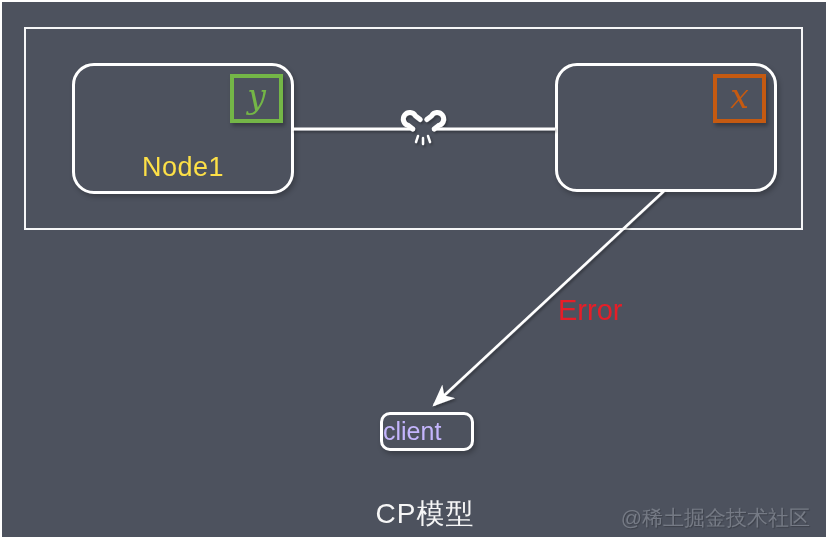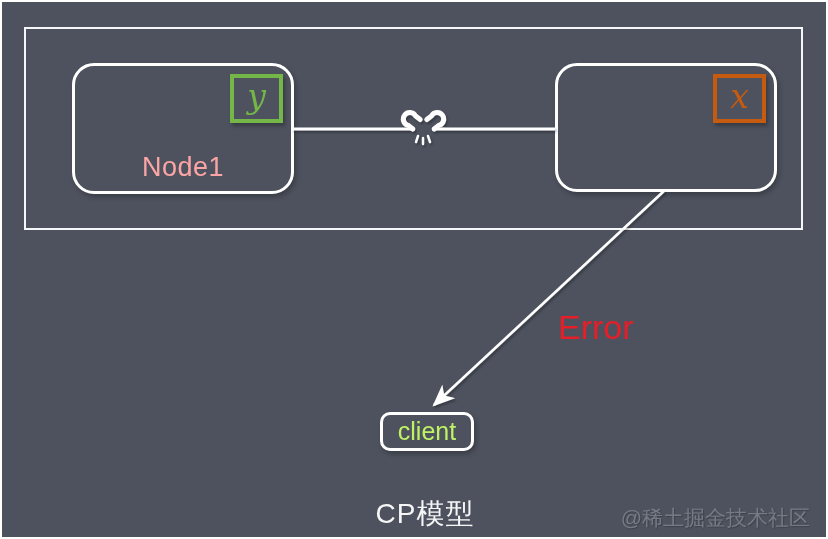--- a/index.html
+++ b/index.html
@@ -29,21 +29,21 @@
     position:absolute;
     border:3px solid var(--stroke);
     border-radius:22px;
     box-shadow:2px 3px 5px rgba(0,0,0,0.25);
   }
   .node-1{left:46px;top:34px;width:222px;height:131px;}
   .node-2{left:529px;top:34px;width:222px;height:129px;}
   .node-label{
     position:absolute;left:0;right:0;bottom:8px;
     text-align:center;
-    color:#fca5a5;font-size:27px;font-weight:400;letter-spacing:0.5px;margin-top:36px;
+    color:#fde047;font-size:27px;font-weight:400;letter-spacing:0.5px;margin-top:36px;
   }
   .value-box{
     position:absolute;top:8px;right:8px;
     width:53px;height:49px;
     display:flex;align-items:center;justify-content:center;
     box-shadow:2px 3px 4px rgba(0,0,0,0.3);
     background:transparent;
   }
   .value-box.green{border:4px solid var(--green);}
   .value-box.orange{border:4px solid var(--orange);}
@@ -57,29 +57,29 @@
   .overlay{
     position:absolute;left:0;top:0;width:828px;height:539px;
     z-index:3;pointer-events:none;
   }
   .conn{stroke:var(--stroke);stroke-width:3;}
   .arrow-line{stroke:var(--stroke);stroke-width:2.6;}
   .arrowhead{fill:var(--stroke);}
   .chain{stroke:var(--stroke);stroke-width:5;fill:none;stroke-linecap:round;}
   .debris{stroke:var(--stroke);stroke-width:2.4;stroke-linecap:round;}
   .error-label{
-    position:absolute;left:556px;top:306px;
-    color:var(--red);font-size:34px;font-weight:400;
+    position:absolute;left:556px;top:292px;
+    color:var(--red);font-size:29px;font-weight:400;
     z-index:2;
   }
   .client-box{
     position:absolute;left:378px;top:410px;width:94px;height:39px;
     border:3px solid var(--stroke);border-radius:10px;
-    display:flex;align-items:center;justify-content:center;
-    color:#bef264;font-size:25px;
+    display:flex;align-items:center;justify-content:flex-start;
+    color:#c4b5fd;font-size:25px;
     box-shadow:2px 3px 5px rgba(0,0,0,0.25);
     z-index:2;
   }
   .diagram-title{
     position:absolute;left:423px;top:493px;transform:translateX(-50%);
     color:#f6f6f6;font-size:28px;letter-spacing:1px;
     z-index:2;
   }
   .watermark{
     position:absolute;right:16px;top:502px;

